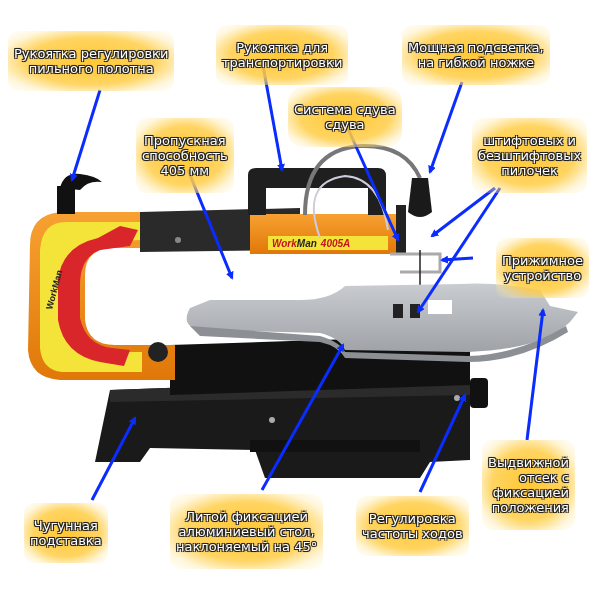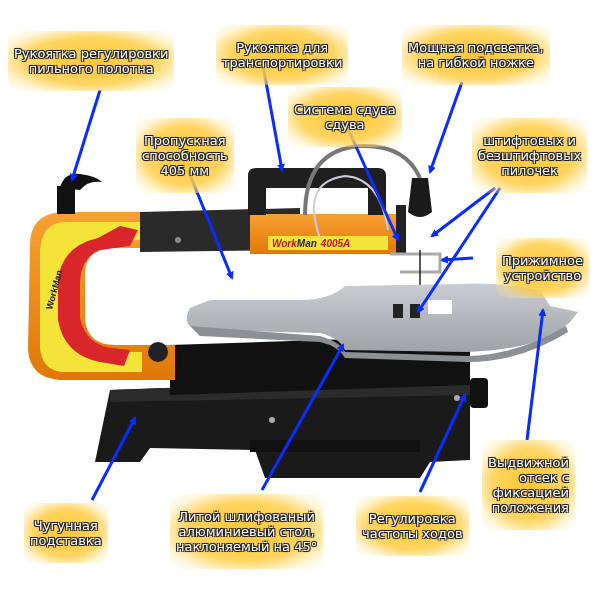--- a/index.html
+++ b/index.html
@@ -111,21 +111,21 @@
   <div class="label" style="left:216px;top:25px;">
     <span>Рукоятка для</span>
     <span>транспортировки</span>
   </div>
 
   <div class="label" style="left:402px;top:25px;">
     <span>Мощная подсветка,</span>
     <span>на гибкой ножке</span>
   </div>
 
-  <div class="label" style="left:288px;top:87px;">
+  <div class="label" style="left:288px;top:87px;border-radius:15px;">
     <span>Система сдува</span>
     <span>сдува</span>
   </div>
 
   <div class="label" style="left:136px;top:118px;">
     <span>Пропускная</span>
     <span>способность</span>
     <span>405 мм</span>
   </div>
 
@@ -146,21 +146,21 @@
     <span>фиксацией</span>
     <span>положения</span>
   </div>
 
   <div class="label" style="left:356px;top:496px;">
     <span>Регулировка</span>
     <span>частоты ходов</span>
   </div>
 
   <div class="label" style="left:170px;top:494px;">
-    <span>Литой шлифованый</span>
+    <span>Литой фиксацией</span>
     <span>алюминиевый стол,</span>
     <span>наклоняемый на 45°</span>
   </div>
 
   <div class="label" style="left:24px;top:503px;">
     <span>Чугунная</span>
     <span>подставка</span>
   </div>
 </div>
 

